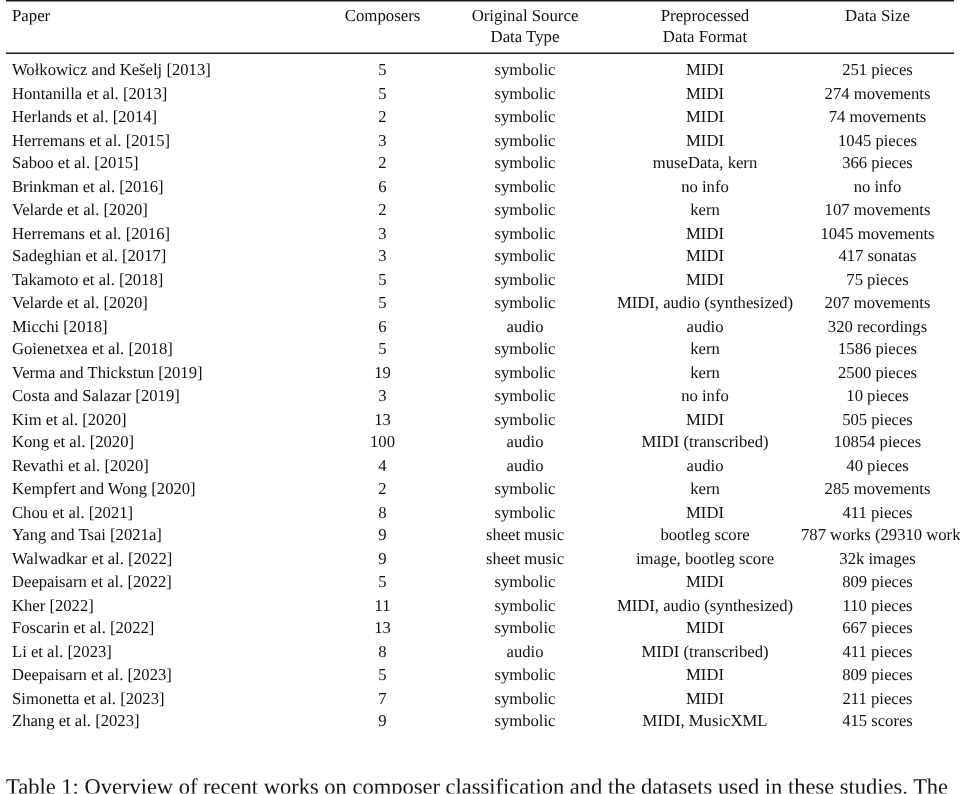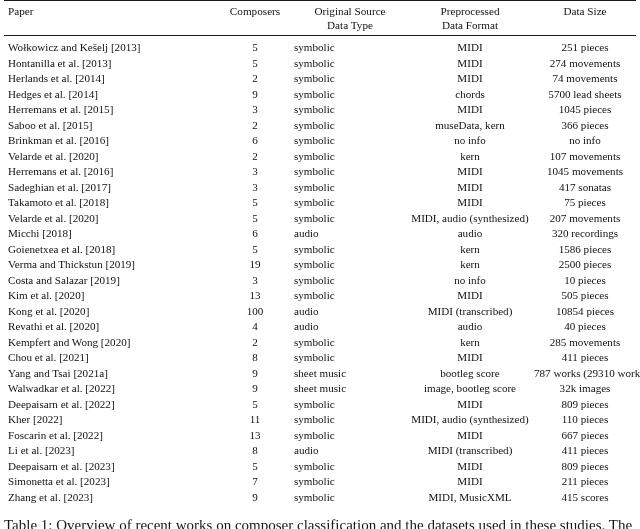--- a/index.html
+++ b/index.html
@@ -53,21 +53,21 @@
 
   tbody td {
     padding: 0.55px 0;
     font-size: 11.1px;
     line-height: 1.30;
     vertical-align: baseline;
     white-space: nowrap;
   }
   td.paper  { text-align: left; padding-left: 4px; }
   td.comp   { text-align: center; }
-  td.src    { text-align: left; }
+  td.src    { text-align: center; }
   td.pre    { text-align: center; }
   td.size   { text-align: center; }
 
   tr.sep-above > td { padding-top: 3.4px; margin-top: 20px; }
 
   .hr-line {
     height: 0;
     border-top: 1.2px solid #1a1a1a;
     font-size: 0;
     line-height: 0;
@@ -156,27 +156,20 @@
           <td class="size">274 movements</td>
         </tr>
         <tr>
           <td class="paper">Herlands et al. [2014]</td>
           <td class="comp">2</td>
           <td class="src">symbolic</td>
           <td class="pre">MIDI</td>
           <td class="size">74 movements</td>
         </tr>
         <tr>
-          <td class="paper">Hedges et al. [2014]</td>
-          <td class="comp">9</td>
-          <td class="src">symbolic</td>
-          <td class="pre">chords</td>
-          <td class="size">5700 lead sheets</td>
-        </tr>
-        <tr>
           <td class="paper">Herremans et al. [2015]</td>
           <td class="comp">3</td>
           <td class="src">symbolic</td>
           <td class="pre">MIDI</td>
           <td class="size">1045 pieces</td>
         </tr>
         <tr>
           <td class="paper">Saboo et al. [2015]</td>
           <td class="comp">2</td>
           <td class="src">symbolic</td>

